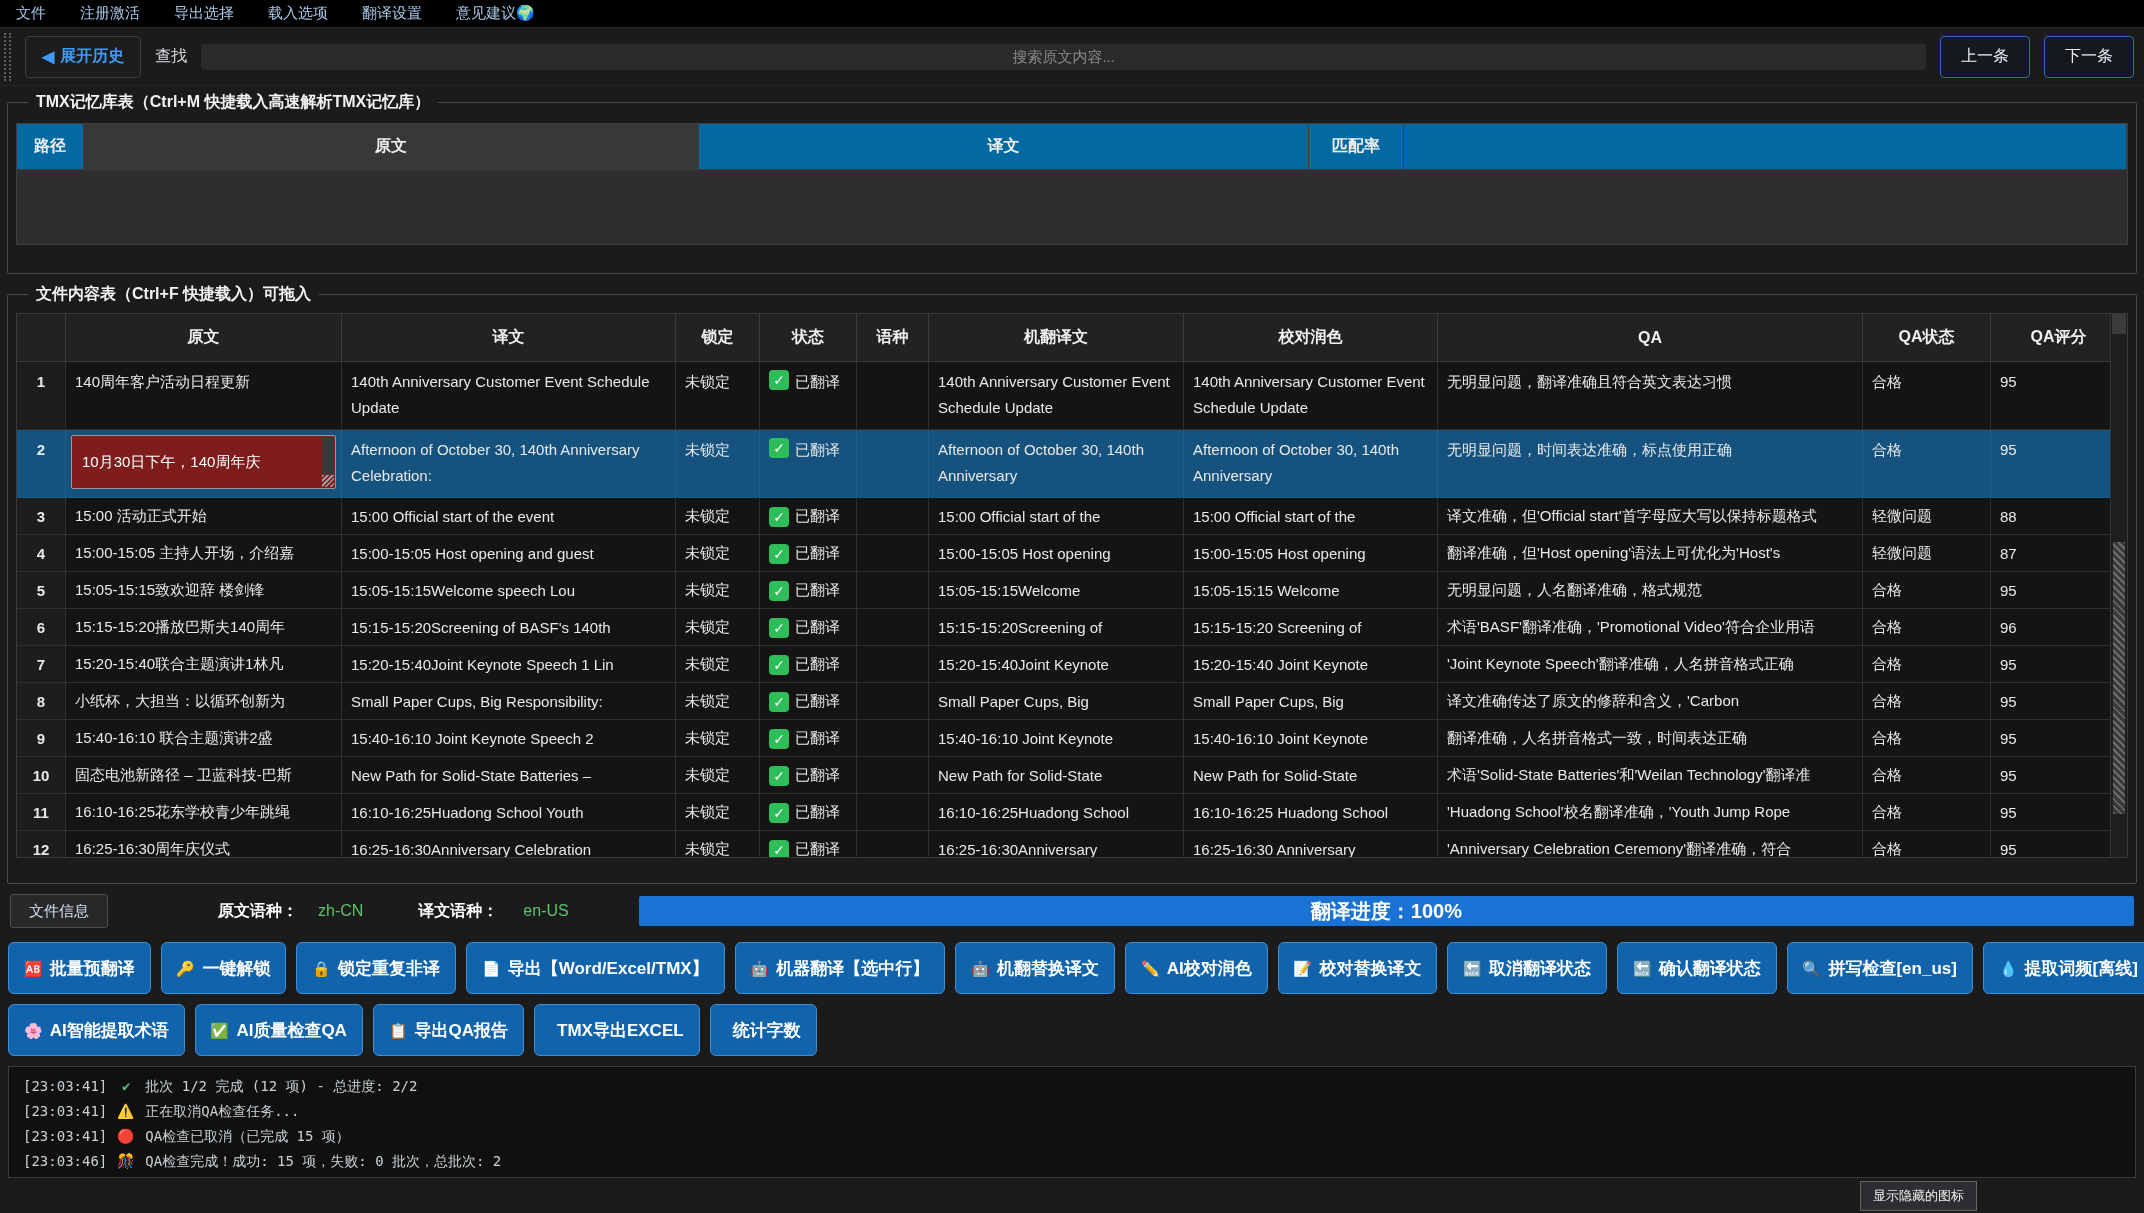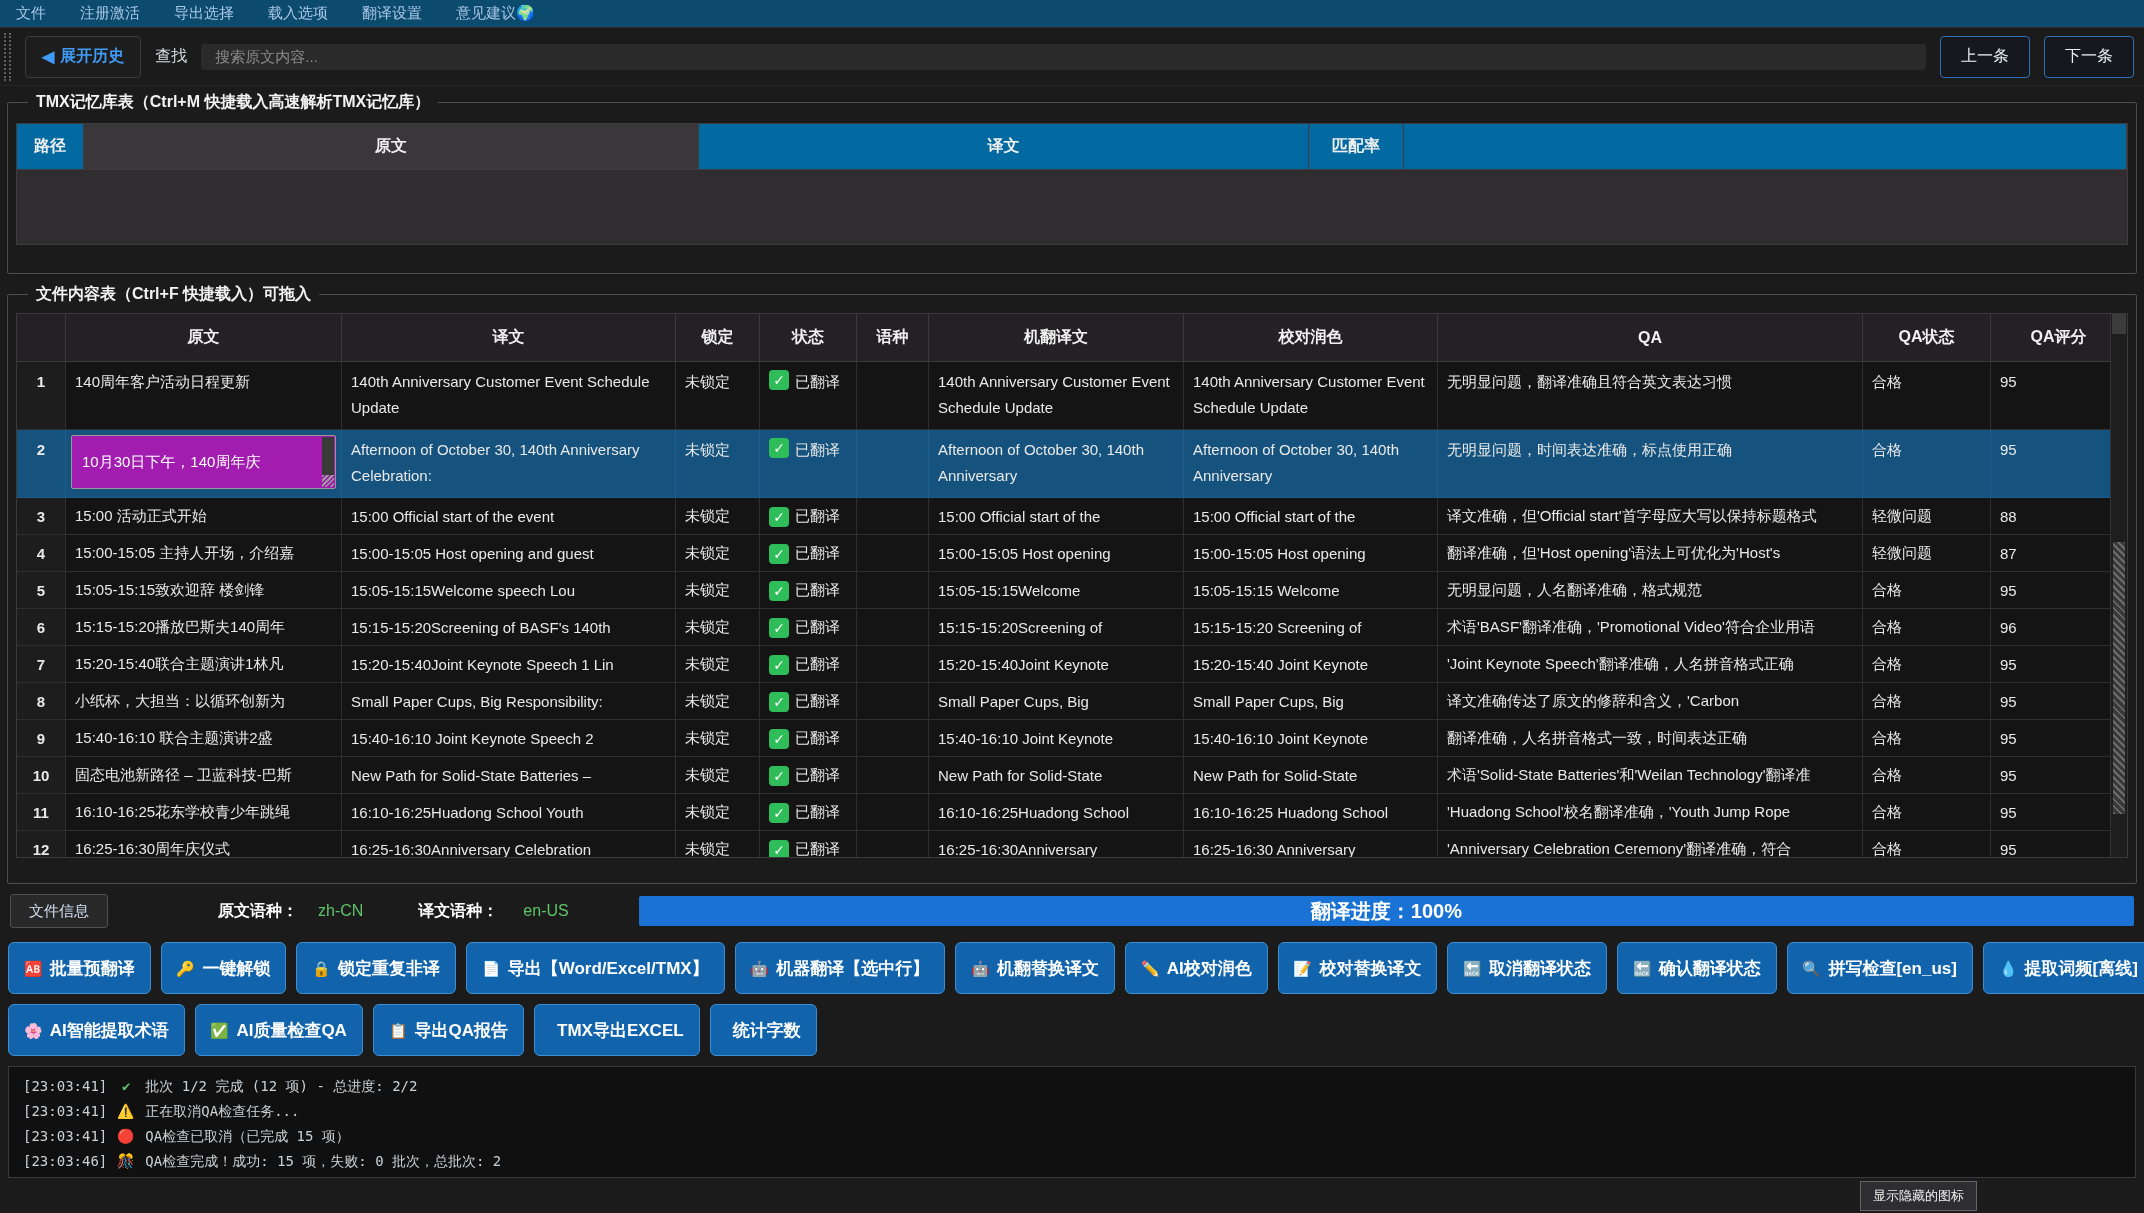--- a/index.html
+++ b/index.html
@@ -7,41 +7,42 @@
   body {
     background: #1b1b1b;
     font-family: "Liberation Sans", "DejaVu Sans", sans-serif;
     color: #e9e9e9;
     position: relative;
   }
 
   
   .menubar {
     height: 28px; display: flex; align-items: center; gap: 34px;
-    padding: 0 16px; background: #0c4a6e; border-bottom: 1px solid #2a2a2a;
+    padding: 0 16px; background: #000000; border-bottom: 1px solid #2a2a2a;
   }
   .menu-item { color: #a9c7e8; font-size: 15px; cursor: default; }
 
   
   .toolbar {
     height: 58px; display: flex; align-items: center; gap: 14px;
     padding: 0 10px 0 4px; border-bottom: 1px solid #242424;
   }
   .gripper { width: 7px; height: 48px; border-left: 2px dotted #5f5f5f; border-right: 2px dotted #5f5f5f; }
   .btn-outline {
     height: 42px; padding: 0 16px; background: #1d1d1d;
     border: 1px solid #3c3c3c; border-radius: 4px;
     color: #3f9bf6; font-size: 16px; font-weight: bold;
     display: flex; align-items: center; gap: 6px; cursor: pointer; white-space: nowrap;
   }
   .find-label { color: #d8dce2; font-size: 16px; }
   .search-input {
     flex: 1; height: 26px; background: #2a2a2a; border: none; border-radius: 3px;
     color: #cccccc; font-size: 15px; padding: 11px 14px; outline: none;
     font-family: "Liberation Sans", "DejaVu Sans", sans-serif;
+    text-align: center;
   }
   .search-input::placeholder { color: #8a8a8a; }
   .nav-btn {
     height: 42px; width: 90px; background: #15181d;
     border: 1px solid #2e6db8; border-radius: 4px;
     color: #e6eef6; font-size: 16px; display: flex; align-items: center; justify-content: center;
     cursor: pointer; white-space: nowrap;
   }
 
   
@@ -84,21 +85,21 @@
   .c-num { justify-content: center; font-weight: bold; background: #1d1d1d; }
   .trow.selected .cell { background: #15537e; border-color: #1b5f8f; }
   .trow.selected .c-num { background: #15537e; }
   .check-badge {
     flex: none; width: 20px; height: 20px; margin-right: 6px; margin-top: 1px;
     background: #2ebd59; border-radius: 4px; color: #fff; font-size: 14px; font-weight: bold;
     display: inline-flex; align-items: center; justify-content: center;
   }
   .edit-box {
     position: relative; width: 100%; height: 54px; margin-top: 0px;
-    background: #a21caf; border: 1px solid #989898; border-radius: 2px;
+    background: #7f1d1d; border: 1px solid #989898; border-radius: 2px;
     display: flex; align-items: center; padding: 0 18px 0 10px;
     font-size: 15px; color: #ffffff; white-space: nowrap; overflow: hidden;
   }
   .edit-scroll { position: absolute; right: 1px; top: 1px; bottom: 13px; width: 12px; background: #3a3a3a; }
   .edit-grip {
     position: absolute; right: 1px; bottom: 1px; width: 12px; height: 12px;
     background: repeating-linear-gradient(135deg, #9a9a9a 0 1.5px, transparent 1.5px 3.5px);
   }
   .v-scrollbar { position: absolute; right: 0; top: 0; bottom: 0; width: 17px; background: #1e1e1e; border-left: 1px solid #333; }
   .v-scrollbar .corner { position: absolute; top: 0; left: 1px; right: 1px; height: 20px; background: #3c3c3c; }

